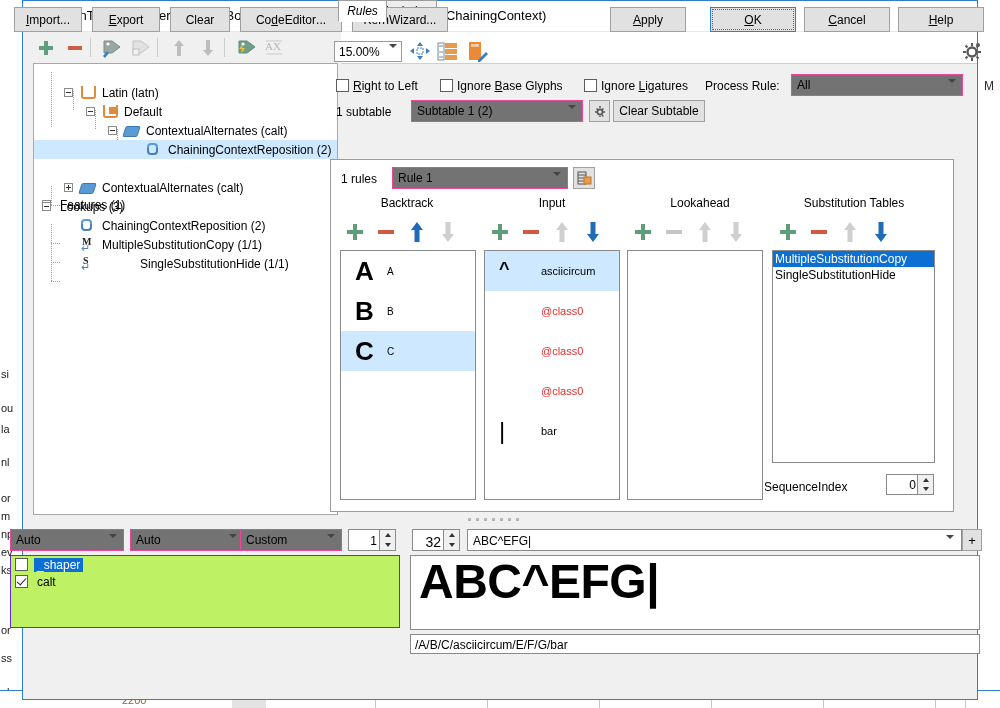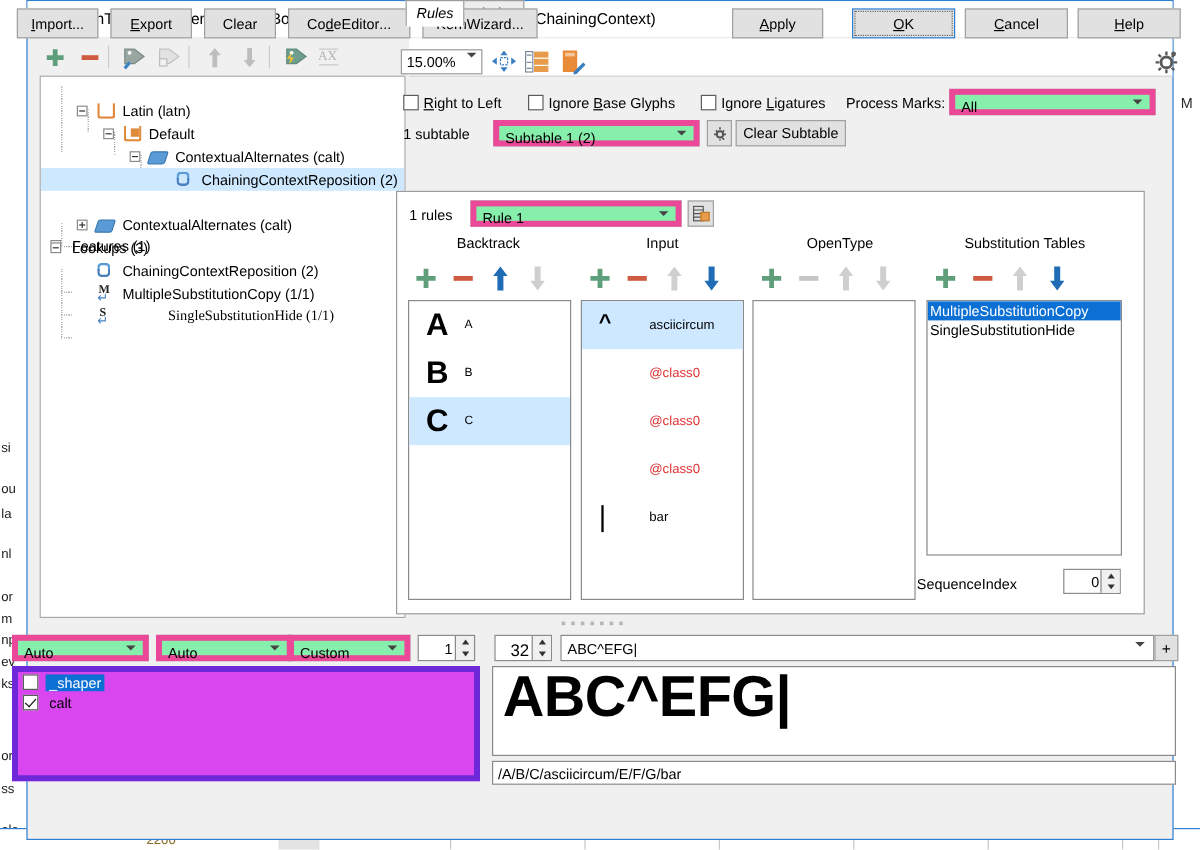--- a/index.html
+++ b/index.html
@@ -78,21 +78,21 @@
   #rtool{position:absolute;left:318px;top:31px;width:636px;height:32px;background:#ffffff;border-bottom:1px solid #cfcfcf;box-sizing:border-box;}
   #zoom-combo{position:absolute;left:334px;top:41px;width:68px;height:21px;background:#ffffff;border:1px solid #9a9a9a;box-sizing:border-box;font-size:12px;}
   #zoom-combo .val{position:absolute;left:4px;top:3px;}
   #zoom-combo .arw{position:absolute;right:4px;top:6px;}
   .caret{width:0;height:0;border-left:4px solid transparent;border-right:4px solid transparent;border-top:4px solid #444;}
   #gear-tr{position:absolute;left:960px;top:40px;width:22px;height:22px;}
   .cbx{position:absolute;width:13px;height:13px;border:1px solid #5c5c5c;background:#fff;box-sizing:border-box;}
   .cbx.on::after{content:"";position:absolute;left:3px;top:0px;width:4px;height:8px;border:solid #222;border-width:0 1.6px 1.6px 0;transform:rotate(42deg);}
   .olbl{position:absolute;font-size:12px;white-space:nowrap;}
   .ul{text-decoration:underline;}
-  .combo{position:absolute;background:#86efac;border:5px solid #ec4899;box-sizing:border-box;font-size:12px;}
+  .combo{position:absolute;background:#737373;border:1px solid #ec4899;box-sizing:border-box;font-size:12px;}
   .combo .val{position:absolute;left:5px;top:3px;}
   .combo .arw{position:absolute;right:6px;top:8px;}
   .pbtn{position:absolute;background:#e1e1e1;border:1px solid #a0a0a0;box-sizing:border-box;font-size:12px;
         display:flex;align-items:center;justify-content:center;}
   .tab{position:absolute;top:0;height:22px;border:1px solid #9c9c9c;box-sizing:border-box;display:flex;align-items:center;
        justify-content:center;font-size:12px;background:#ededed;}
   .tab.active{background:#ffffff;border-bottom:1px solid #ffffff;z-index:2;}
   #tabpage{position:absolute;left:330px;top:159px;width:624px;height:353px;background:#ffffff;border:1px solid #9c9c9c;box-sizing:border-box;}
 
   .colhdr{position:absolute;top:196px;font-size:12px;text-align:center;}
@@ -117,21 +117,21 @@
   #seqspin .v{position:absolute;right:17px;top:3px;font-size:12px;}
   .spinbtns{position:absolute;right:0;top:0;width:15px;height:100%;border-left:1px solid #8a8a8a;background:#f0f0f0;}
   .spinbtns .up,.spinbtns .dn{position:absolute;left:0;width:15px;height:50%;display:flex;align-items:center;justify-content:center;}
   .spinbtns .dn{top:50%;}
   .tri-u{width:0;height:0;border-left:3px solid transparent;border-right:3px solid transparent;border-bottom:4px solid #333;}
   .tri-d{width:0;height:0;border-left:3px solid transparent;border-right:3px solid transparent;border-top:4px solid #333;}
 
   
   #hsplit{position:absolute;left:468px;top:516px;width:64px;height:8px;}
   #hsplit i{position:absolute;top:2px;width:3px;height:3px;background:#b6b6b6;}
-  #feat-list{position:absolute;left:10px;top:555px;width:390px;height:96px;background:#d946ef;border:5px solid #6d28d9;box-sizing:border-box;}
+  #feat-list{position:absolute;left:10px;top:555px;width:390px;height:73px;background:#bef264;border:1px solid #6d28d9;box-sizing:border-box;}
   .flrow{position:relative;height:17px;display:flex;align-items:center;padding-left:4px;}
   .fl-name{font-size:12px;padding:0 3px;}
   .fl-name.sel{background:#0b6fd4;color:#ffffff;}
   #preview{position:absolute;left:410px;top:555px;width:570px;height:75px;background:#ffffff;border:1px solid #8a8a8a;box-sizing:border-box;overflow:hidden;}
   #preview-text{position:absolute;left:8px;top:-2px;font-size:48px;font-weight:bold;white-space:nowrap;letter-spacing:-0.5px;}
   #glyphline{position:absolute;left:410px;top:634px;width:570px;height:20px;background:#ffffff;border:1px solid #8a8a8a;box-sizing:border-box;font-size:12px;}
   #glyphline span{position:absolute;left:4px;top:3px;}
   #textinput{position:absolute;left:467px;top:529px;width:495px;height:22px;background:#ffffff;border:1px solid #8a8a8a;box-sizing:border-box;}
   #textinput .v{position:absolute;left:5px;top:4px;font-size:12px;}
   #textinput .arw{position:absolute;right:7px;top:9px;}
@@ -322,21 +322,21 @@
           <span class="arr">↵</span>
         </div>
       <span class="tlabel" style="margin-left:66px;">MultipleSubstitutionCopy (1/1)</span>
     </div>
 
     <div class="trow" style="top:190px;">
       <div class="ico ico-lk" style="left:46px;top:2px;">
           <span class="gl" style="left:3px;">S</span>
           <span class="arr">↵</span>
         </div>
-      <span class="tlabel" style="margin-left:104px;font-family:Liberation Serif, serif;">SingleSubstitutionHide (1/1)</span>
+      <span class="tlabel" style="margin-left:104px;">SingleSubstitutionHide (1/1)</span>
     </div>
   </div>
 
   <div id="vsplit">
     <i style="top:0"></i>
       <i style="top:6px"></i>
       <i style="top:12px"></i>
       <i style="top:18px"></i>
       <i style="top:24px"></i>
       <i style="top:30px"></i>
@@ -381,21 +381,21 @@
 
 <div class="cbx" style="left:336px;top:79px;"></div>
 <div class="olbl" style="left:353px;top:79px;"><span class="ul">R</span><span>i</span><span>g</span><span>h</span><span>t</span><span> </span><span>t</span><span>o</span><span> </span><span>L</span><span>e</span><span>f</span><span>t</span></div>
 
 <div class="cbx" style="left:440px;top:79px;"></div>
 <div class="olbl" style="left:457px;top:79px;"><span>I</span><span>g</span><span>n</span><span>o</span><span>r</span><span>e</span><span> </span><span class="ul">B</span><span>a</span><span>s</span><span>e</span><span> </span><span>G</span><span>l</span><span>y</span><span>p</span><span>h</span><span>s</span></div>
 
 <div class="cbx" style="left:584px;top:79px;"></div>
 <div class="olbl" style="left:601px;top:79px;"><span>I</span><span>g</span><span>n</span><span>o</span><span>r</span><span>e</span><span> </span><span class="ul">L</span><span>i</span><span>g</span><span>a</span><span>t</span><span>u</span><span>r</span><span>e</span><span>s</span></div>
 
-<div class="olbl" style="left:705px;top:79px;">Process Marks:</div>
+<div class="olbl" style="left:705px;top:79px;">Process Rule:</div>
 <div class="combo" style="left:791px;top:74px;width:172px;height:22px;">
   <span class="val">All</span>
   <span class="arw"><span class="caret"></span></span>
 </div>
 <div class="olbl" style="left:336px;top:105px;">1 subtable</div>
 <div class="combo" style="left:411px;top:100px;width:172px;height:22px;">
   <span class="val">Subtable 1 (2)</span>
   <span class="arw"><span class="caret"></span></span>
 </div>
 <div class="pbtn" style="left:589px;top:100px;width:21px;height:22px;">
@@ -419,21 +419,21 @@
 <div class="pbtn" style="left:573px;top:167px;width:22px;height:22px;">
   <svg width="15" height="15" viewBox="0 0 15 15">
       <rect x="1" y="1" width="8" height="12" fill="none" stroke="#555"></rect>
       <path d="M1 4h8M1 7h8M1 10h8" stroke="#555"></path>
       <rect x="7" y="6" width="7" height="7" fill="#e89b4b" stroke="#c07828"></rect>
     </svg>
 </div>
 
 <div class="colhdr" style="left:342px;width:130px;">Backtrack</div>
 <div class="colhdr" style="left:487px;width:130px;">Input</div>
-<div class="colhdr" style="left:630px;width:140px;">OpenType</div>
+<div class="colhdr" style="left:630px;width:140px;">Lookahead</div>
 <div class="colhdr" style="left:775px;width:158px;">Substitution Tables</div>
 
 <div class="arrowrow" style="left:342px;width:120px;">
   <div class="aico" style="left:0">
       <svg width="20" height="20" viewBox="0 0 20 20">
         <path d="M8 2h4v6h6v4h-6v6H8v-6H2V8h6z" fill="#5f9e7a"></path>
       </svg>
     </div>
   <div class="aico" style="left:31px">
       <svg width="20" height="20" viewBox="0 0 20 20">

